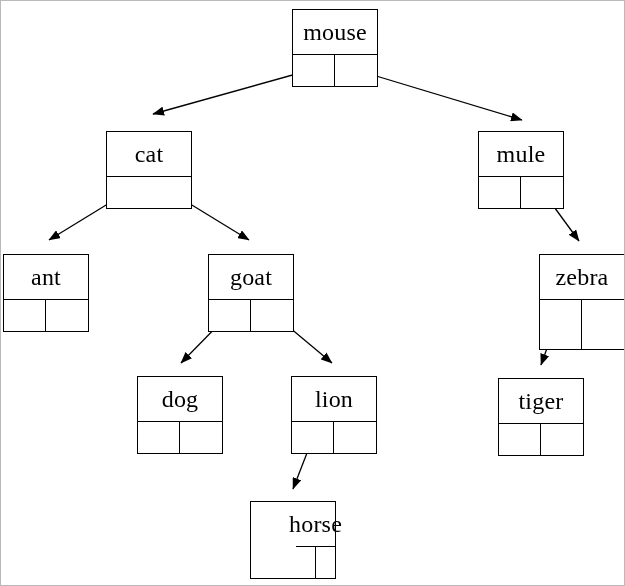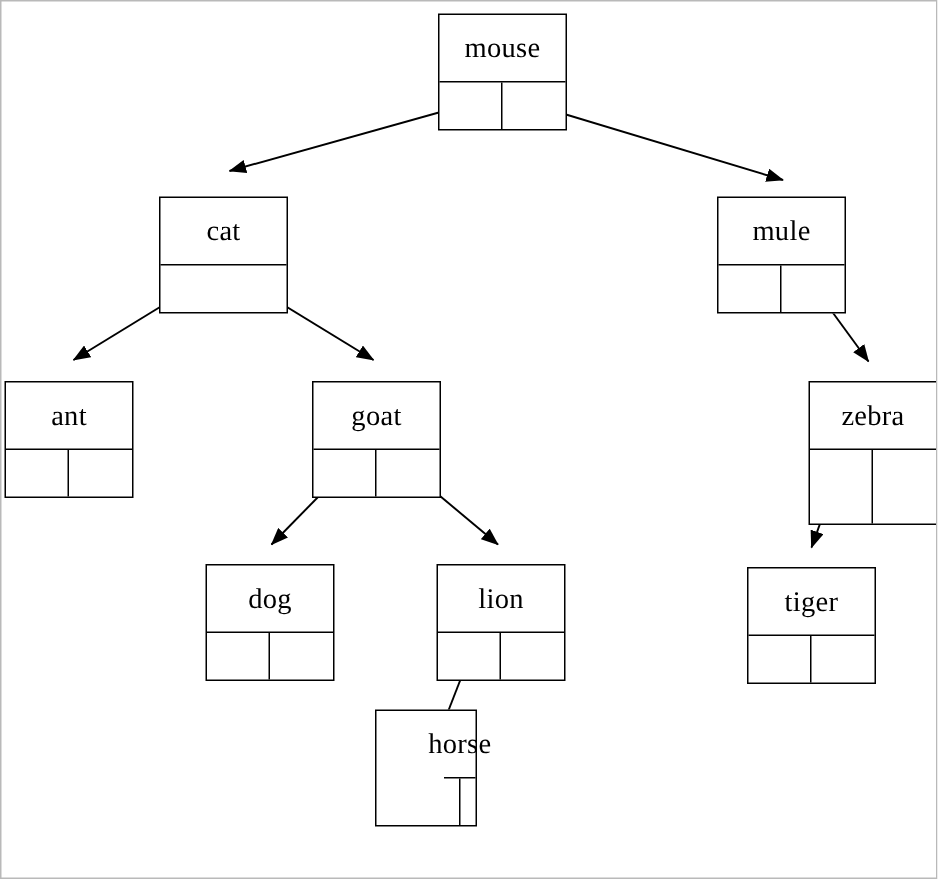--- a/index.html
+++ b/index.html
@@ -35,21 +35,21 @@
     display: flex;
     flex-direction: column;
   }
   .node-label {
     flex: 0 0 auto;
     display: flex;
     align-items: center;
     justify-content: center;
     box-sizing: border-box;
     border-bottom: 1px solid #000000;
-    font-size: 19px;
+    font-size: 24px;
     line-height: 1;
     color: #000000;
     letter-spacing: 0.2px;
     user-select: none;
   }
   .node-ptrs {
     flex: 1 1 auto;
     display: flex;
     box-sizing: border-box;
   }
@@ -142,21 +142,21 @@
           <div class="ptr-cell right"></div>
         </div>
       </div>
       <div class="node" style="left: 497px; top: 377px; width: 86px; height: 78px;">
         <div class="node-label" style="height: 45px;">tiger</div>
         <div class="node-ptrs">
           <div class="ptr-cell left"></div>
           <div class="ptr-cell right"></div>
         </div>
       </div>
-      <div class="node" style="left: 249px; top: 472px; width: 68px; height: 78px; padding-left: 45px;">
+      <div class="node" style="left: 249px; top: 500px; width: 86px; height: 78px; padding-left: 45px;">
         <div class="node-label" style="height: 45px;">horse</div>
         <div class="node-ptrs">
           <div class="ptr-cell left"></div>
           <div class="ptr-cell right"></div>
         </div>
       </div>
     </div>
 
 </div>
 

